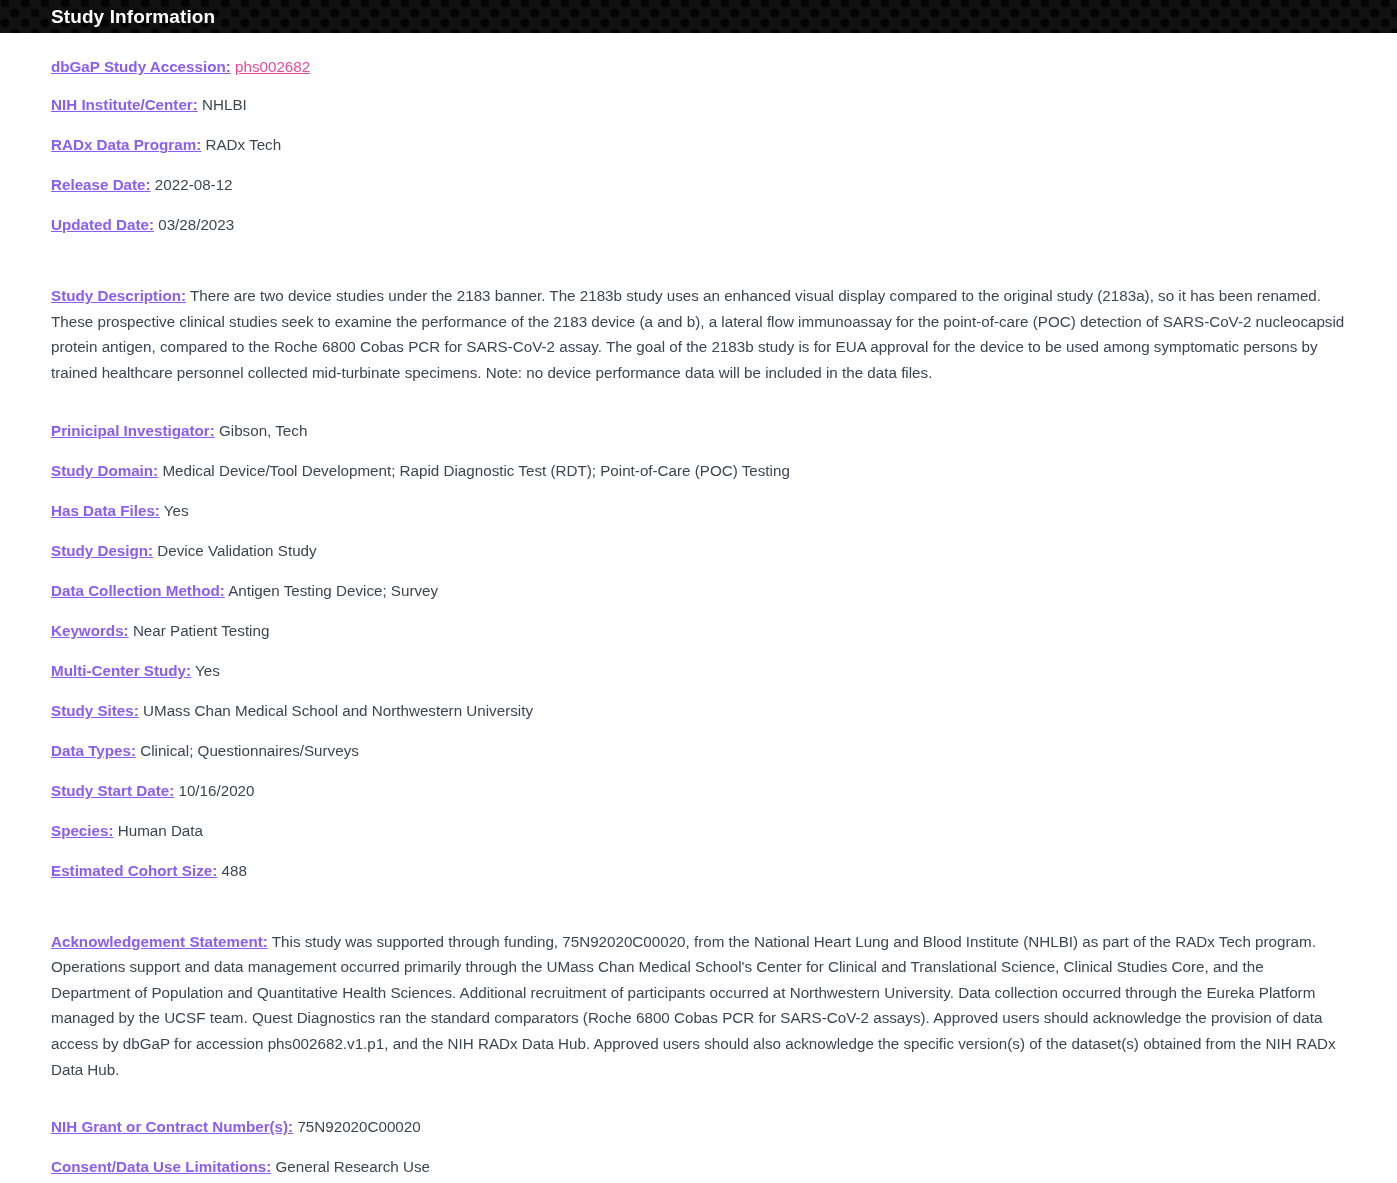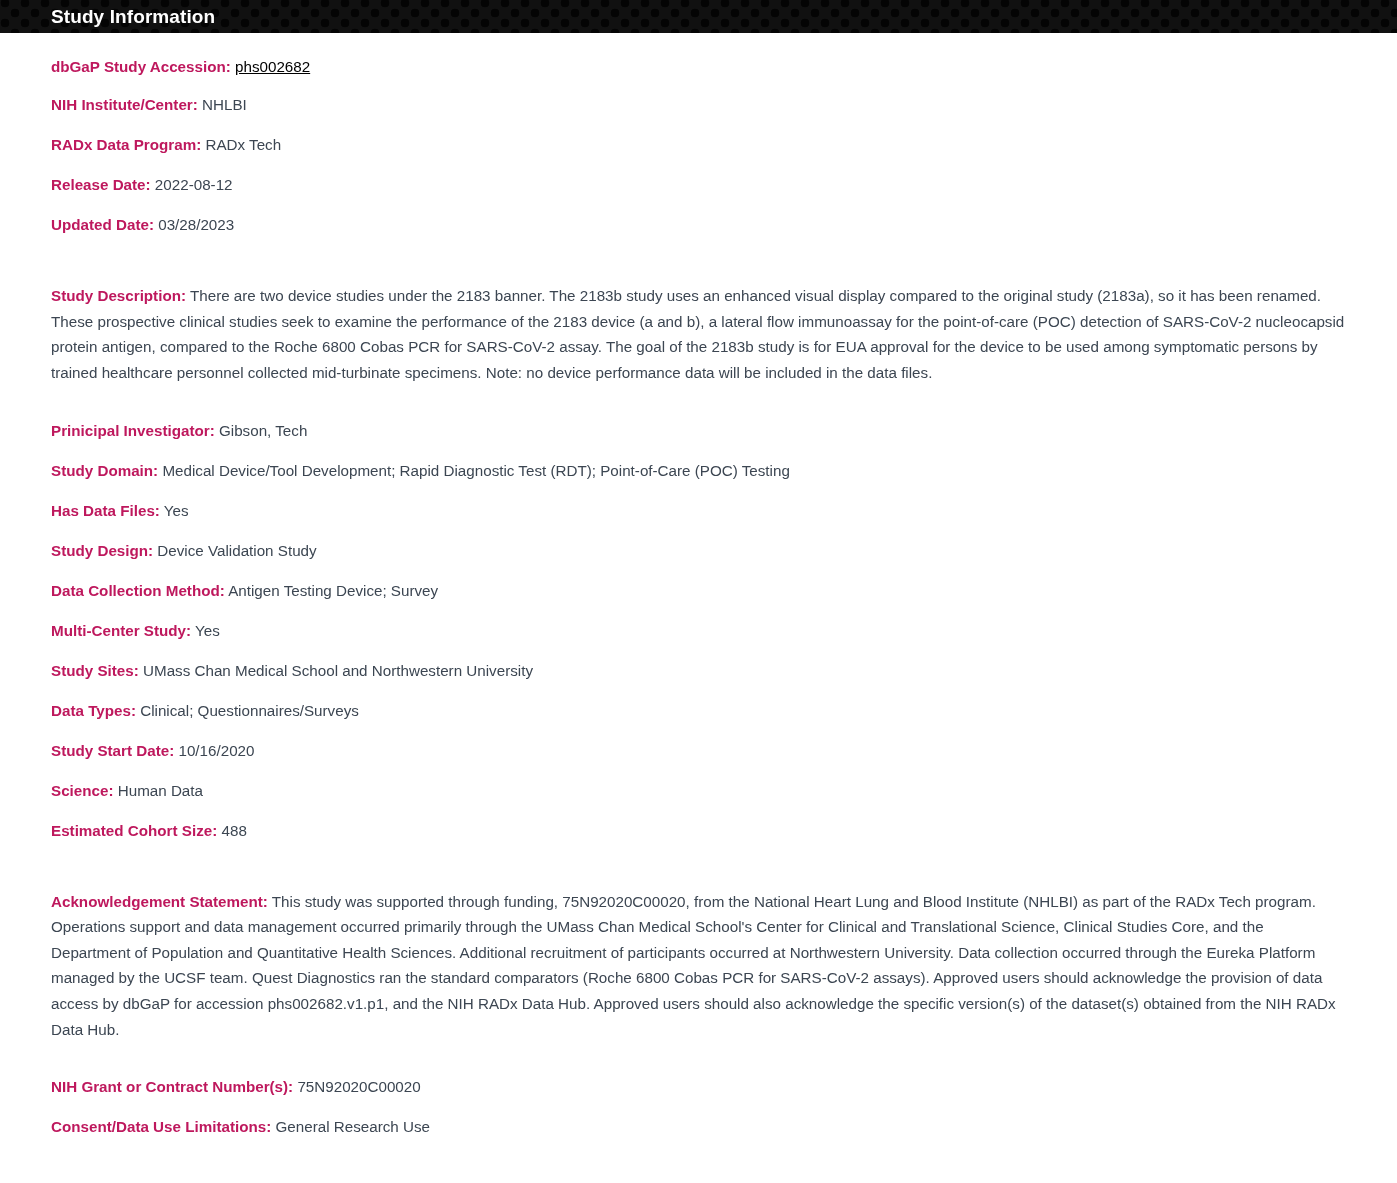--- a/index.html
+++ b/index.html
@@ -60,34 +60,35 @@
     align-items: center;
   }
   .row-para {
     padding-top: 10px;
     padding-bottom: 10px;
   }
   .row-first { height: 52px; align-items: flex-end; padding-bottom: 8px; box-sizing: border-box; }
 
   .label {
     font-weight: bold;
-    color: #be185d;
+    color: #8b5cf6;
+    text-decoration: underline;
   }
   .value {
     color: #3c4652;
   }
   .para {
     font-size: 15.2px;
     line-height: 25.6px;
     color: #3c4652;
     max-width: 1300px;
     margin-top: 28px;
   }
   .link {
-    color: #000000;
+    color: #ec4899;
     text-decoration: underline;
     cursor: pointer;
   }
 </style>
 </head>
 <body>
 
 <div class="banner">
   <span class="banner-title">Study Information</span>
 </div>
@@ -142,20 +143,24 @@
   <div class="field row">
     <span><span class="label">Study Design:</span>
     <span class="value">Device Validation Study</span></span>
   </div>
 
   <div class="field row">
     <span><span class="label">Data Collection Method:</span>
     <span class="value">Antigen Testing Device; Survey</span></span>
   </div>
 
+  <div class="field row">
+    <span><span class="label">Keywords:</span>
+    <span class="value">Near Patient Testing</span></span>
+  </div>
 
   <div class="field row">
     <span><span class="label">Multi-Center Study:</span>
     <span class="value">Yes</span></span>
   </div>
 
   <div class="field row">
     <span><span class="label">Study Sites:</span>
     <span class="value">UMass Chan Medical School and Northwestern University</span></span>
   </div>
@@ -165,21 +170,21 @@
     <span class="value">Clinical; Questionnaires/Surveys</span></span>
   </div>
 
   <div class="field row">
     <span><span class="label">Study Start Date:</span>
     <span class="value">10/16/2020</span></span>
   </div>
 
 
   <div class="field row">
-    <span><span class="label">Science:</span>
+    <span><span class="label">Species:</span>
     <span class="value">Human Data</span></span>
   </div>
 
   <div class="field row">
     <span><span class="label">Estimated Cohort Size:</span>
     <span class="value">488</span></span>
   </div>
 
   <div class="field row-para">
     <p class="para"><span class="label">Acknowledgement Statement:</span>

